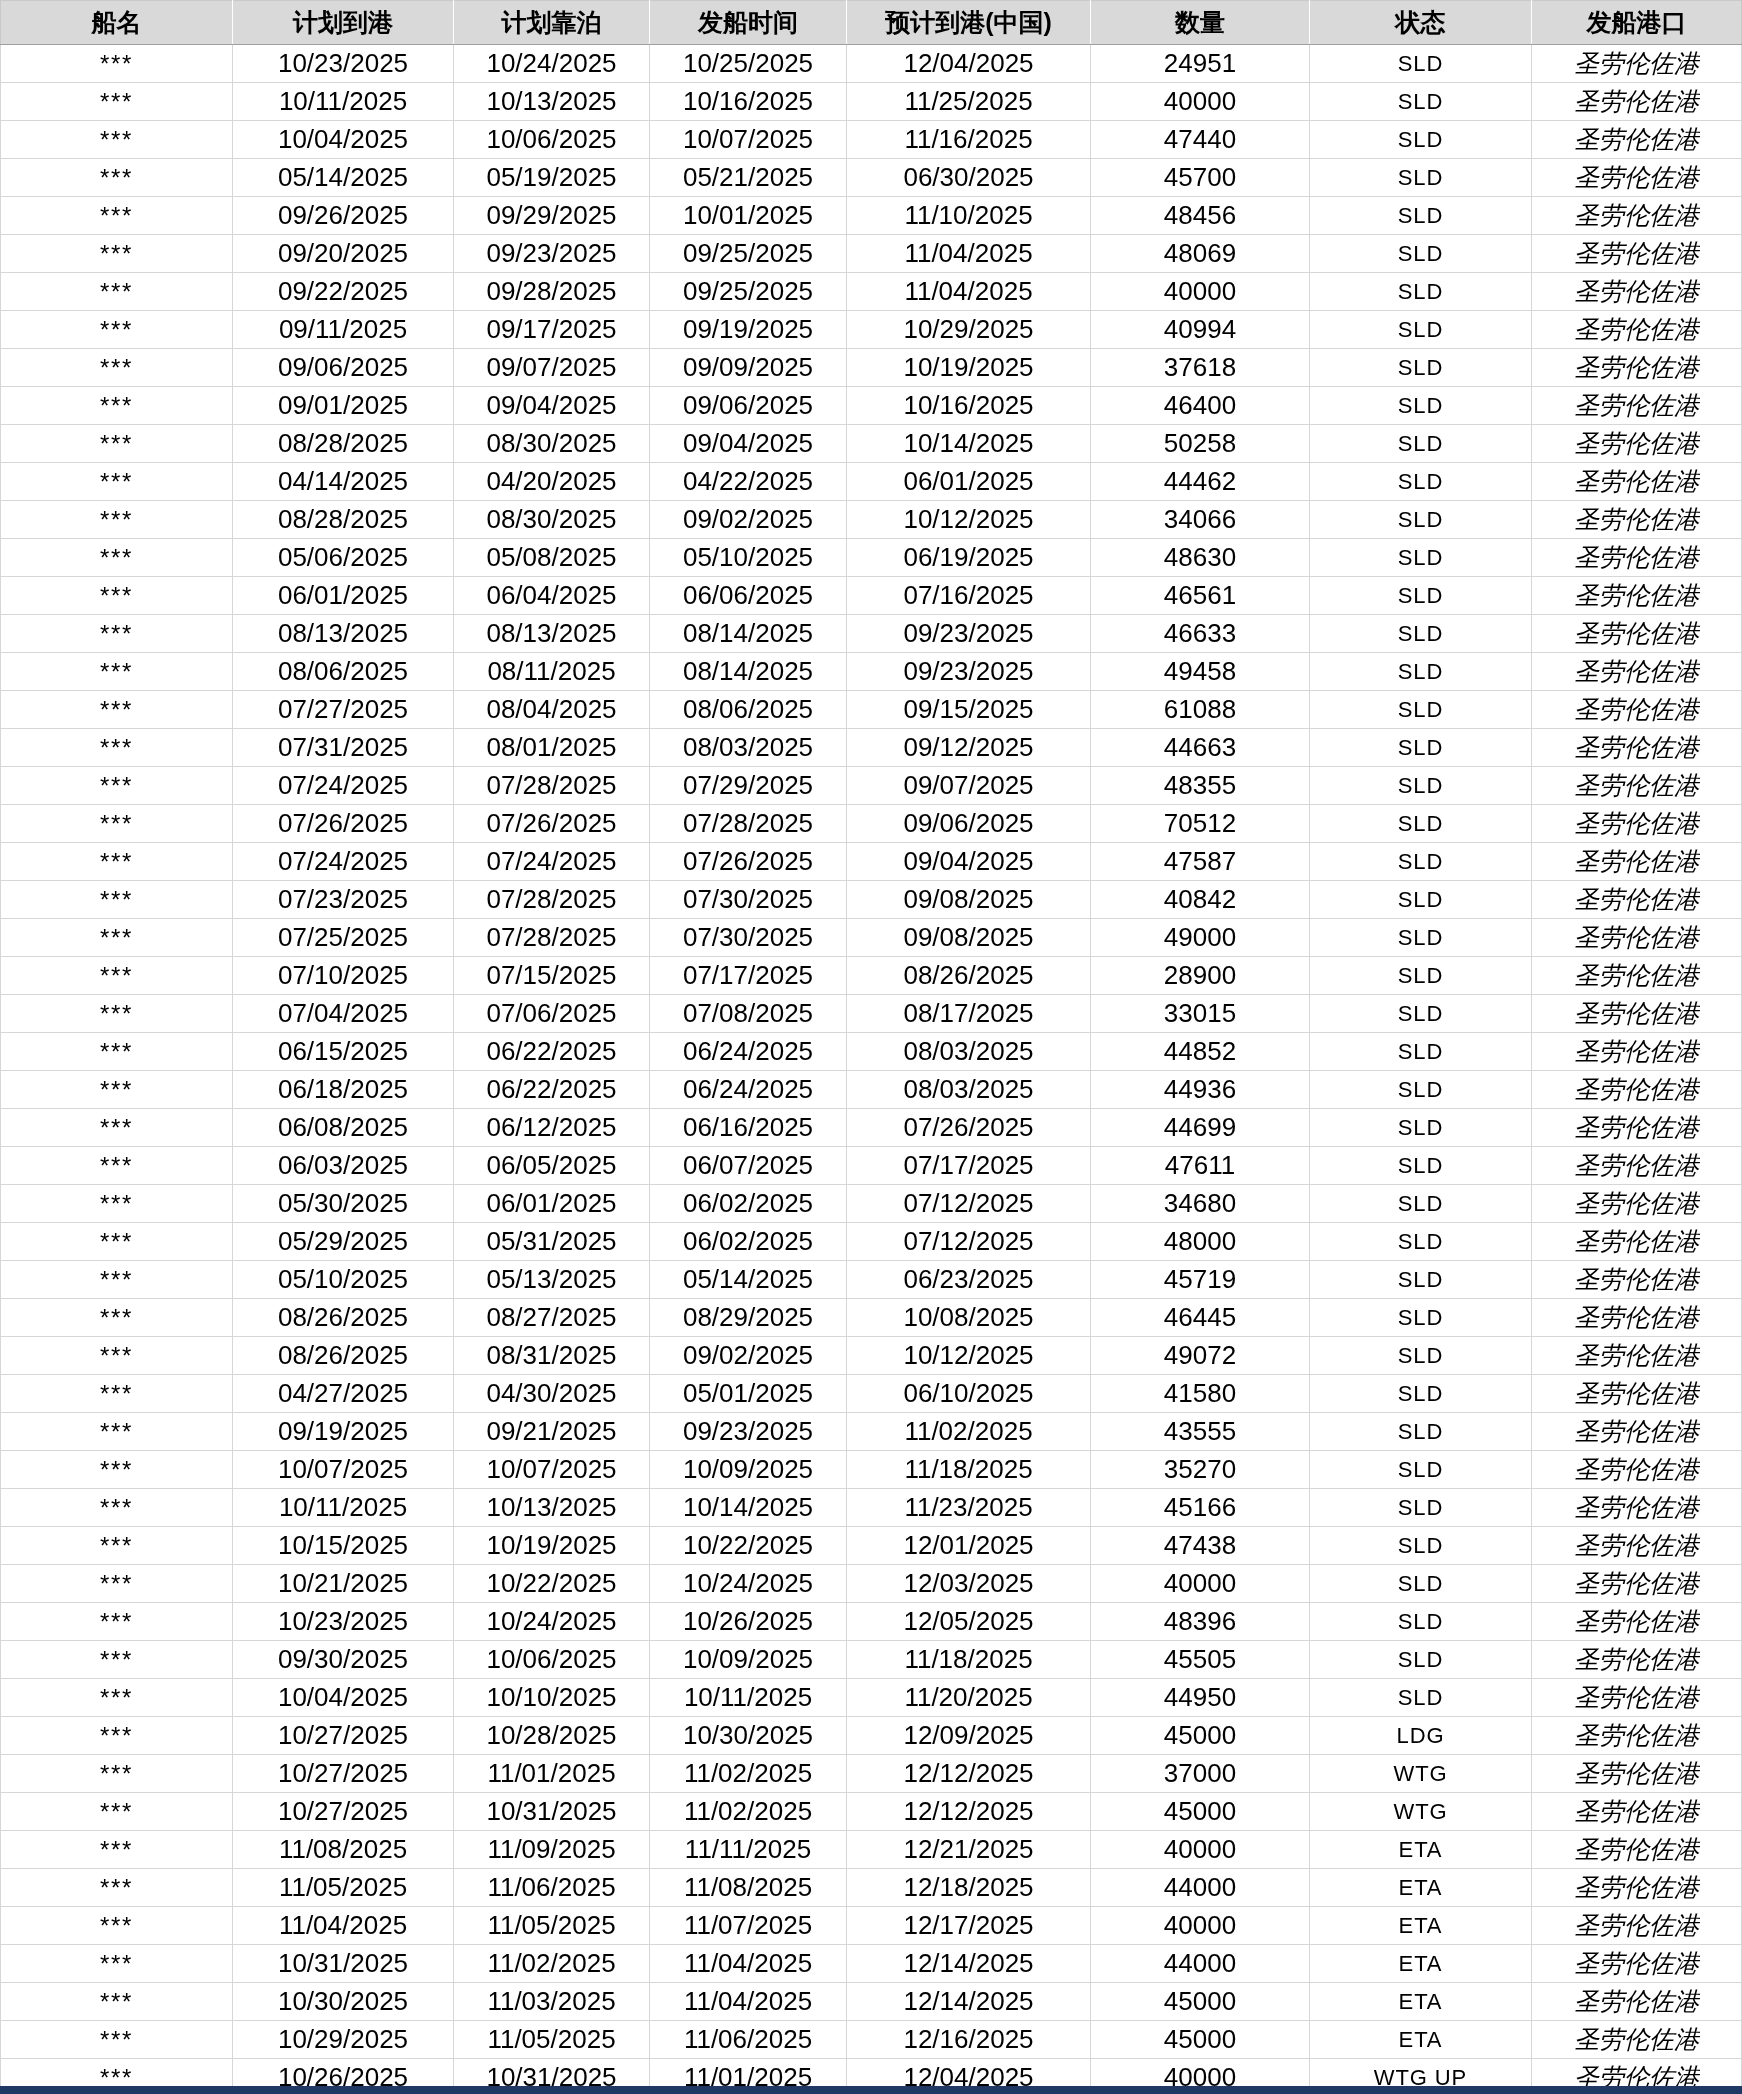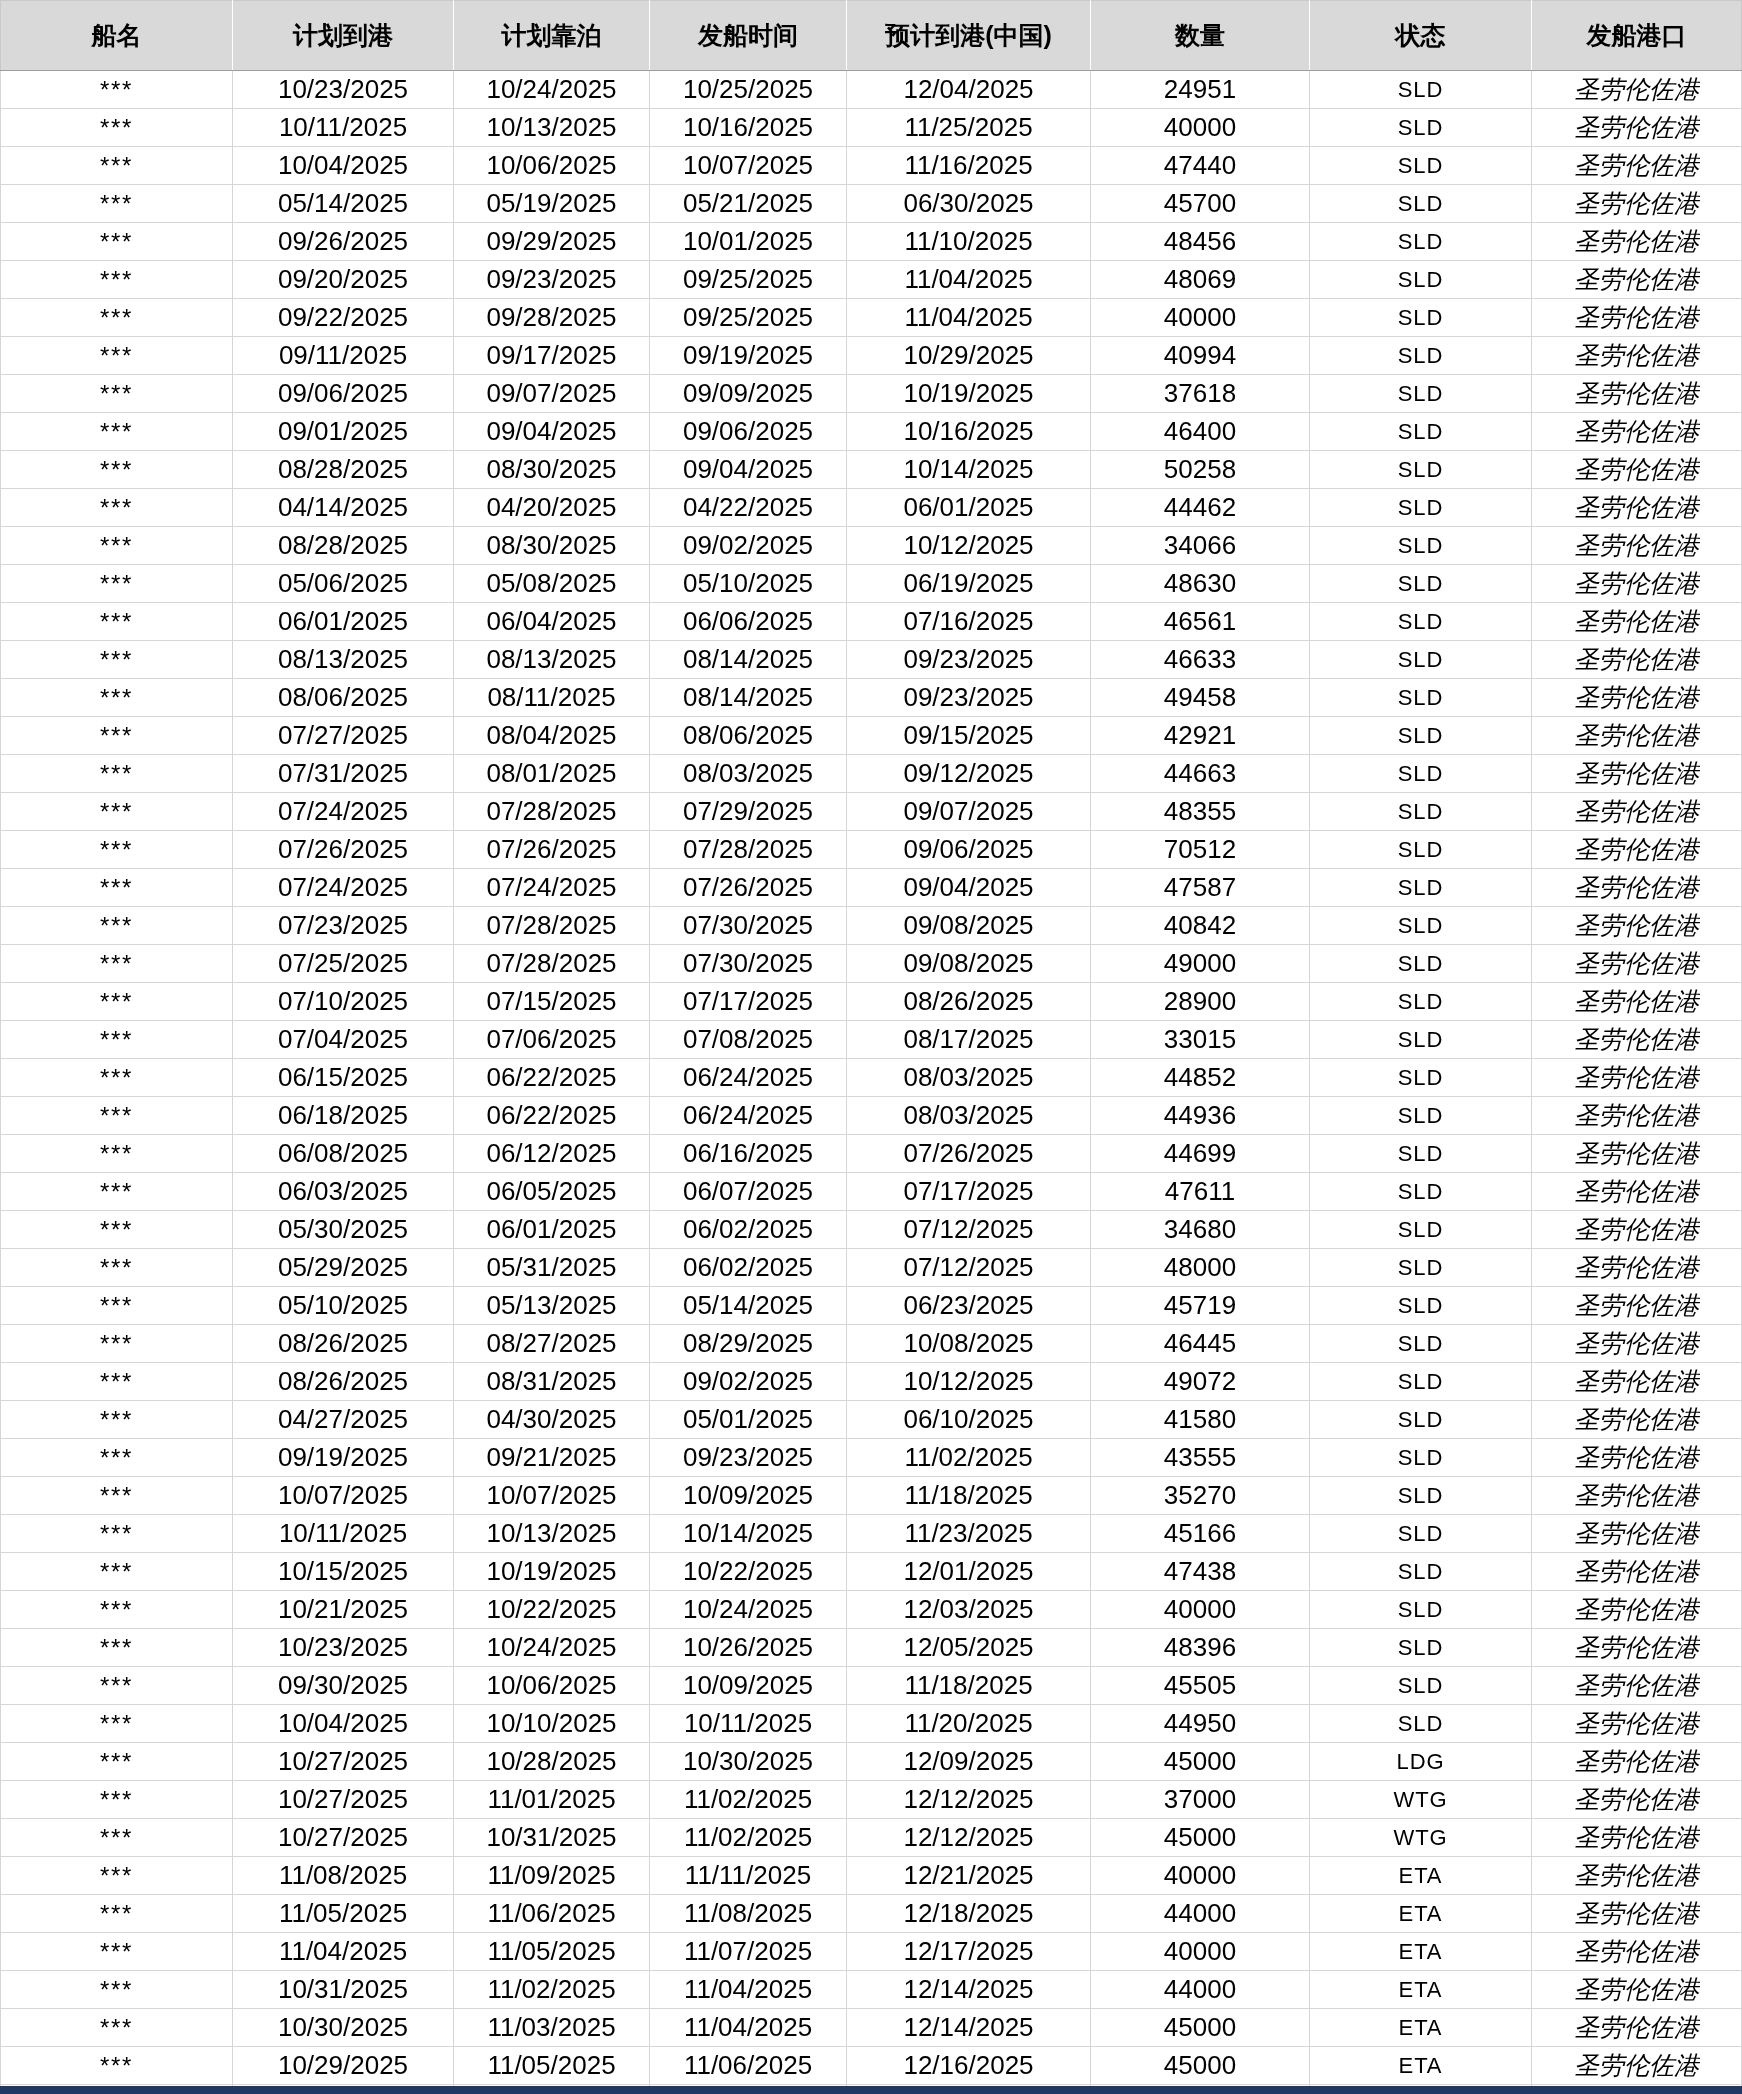--- a/index.html
+++ b/index.html
@@ -20,21 +20,21 @@
     border-collapse:collapse;table-layout:fixed;width:1742px;
     border:0.9px solid var(--grid);
   }
   col.c0{width:232px}col.c1{width:221px}col.c2{width:196px}col.c3{width:197px}
   col.c4{width:244px}col.c5{width:219px}col.c6{width:222px}col.c7{width:210px}
   thead th{
     height:37px;background:var(--header-bg);
     font-weight:bold;font-size:25px;text-align:center;vertical-align:middle;
     border-right:0.9px solid var(--header-sep);
     border-bottom:0.9px solid var(--header-divider);
-    padding:16px;white-space:nowrap;overflow:hidden;
+    padding:3px;white-space:nowrap;overflow:hidden;
   }
   thead th:last-child{border-right:0.9px solid var(--grid);}
   tbody td{
     height:37px;background:#FFFFFF;
     font-size:26px;text-align:center;vertical-align:middle;
     border:0.9px solid #D6D6D6;
     padding:0;white-space:nowrap;overflow:hidden;
   }
   tbody td.ship-cell{font-size:24px;letter-spacing:1.7px;}
   tbody td.status-cell{font-size:22px;font-weight:500;letter-spacing:0.9px;}
@@ -240,21 +240,21 @@
         <td class="qty-cell">49458</td>
         <td class="status-cell">SLD</td>
         <td class="port-cell">圣劳伦佐港</td>
       </tr>
       <tr>
         <td class="ship-cell">***</td>
         <td class="date-cell">07/27/2025</td>
         <td class="date-cell">08/04/2025</td>
         <td class="date-cell">08/06/2025</td>
         <td class="date-cell">09/15/2025</td>
-        <td class="qty-cell">42921</td>
+        <td class="qty-cell">61088</td>
         <td class="status-cell">SLD</td>
         <td class="port-cell">圣劳伦佐港</td>
       </tr>
       <tr>
         <td class="ship-cell">***</td>
         <td class="date-cell">07/31/2025</td>
         <td class="date-cell">08/01/2025</td>
         <td class="date-cell">08/03/2025</td>
         <td class="date-cell">09/12/2025</td>
         <td class="qty-cell">44663</td>

